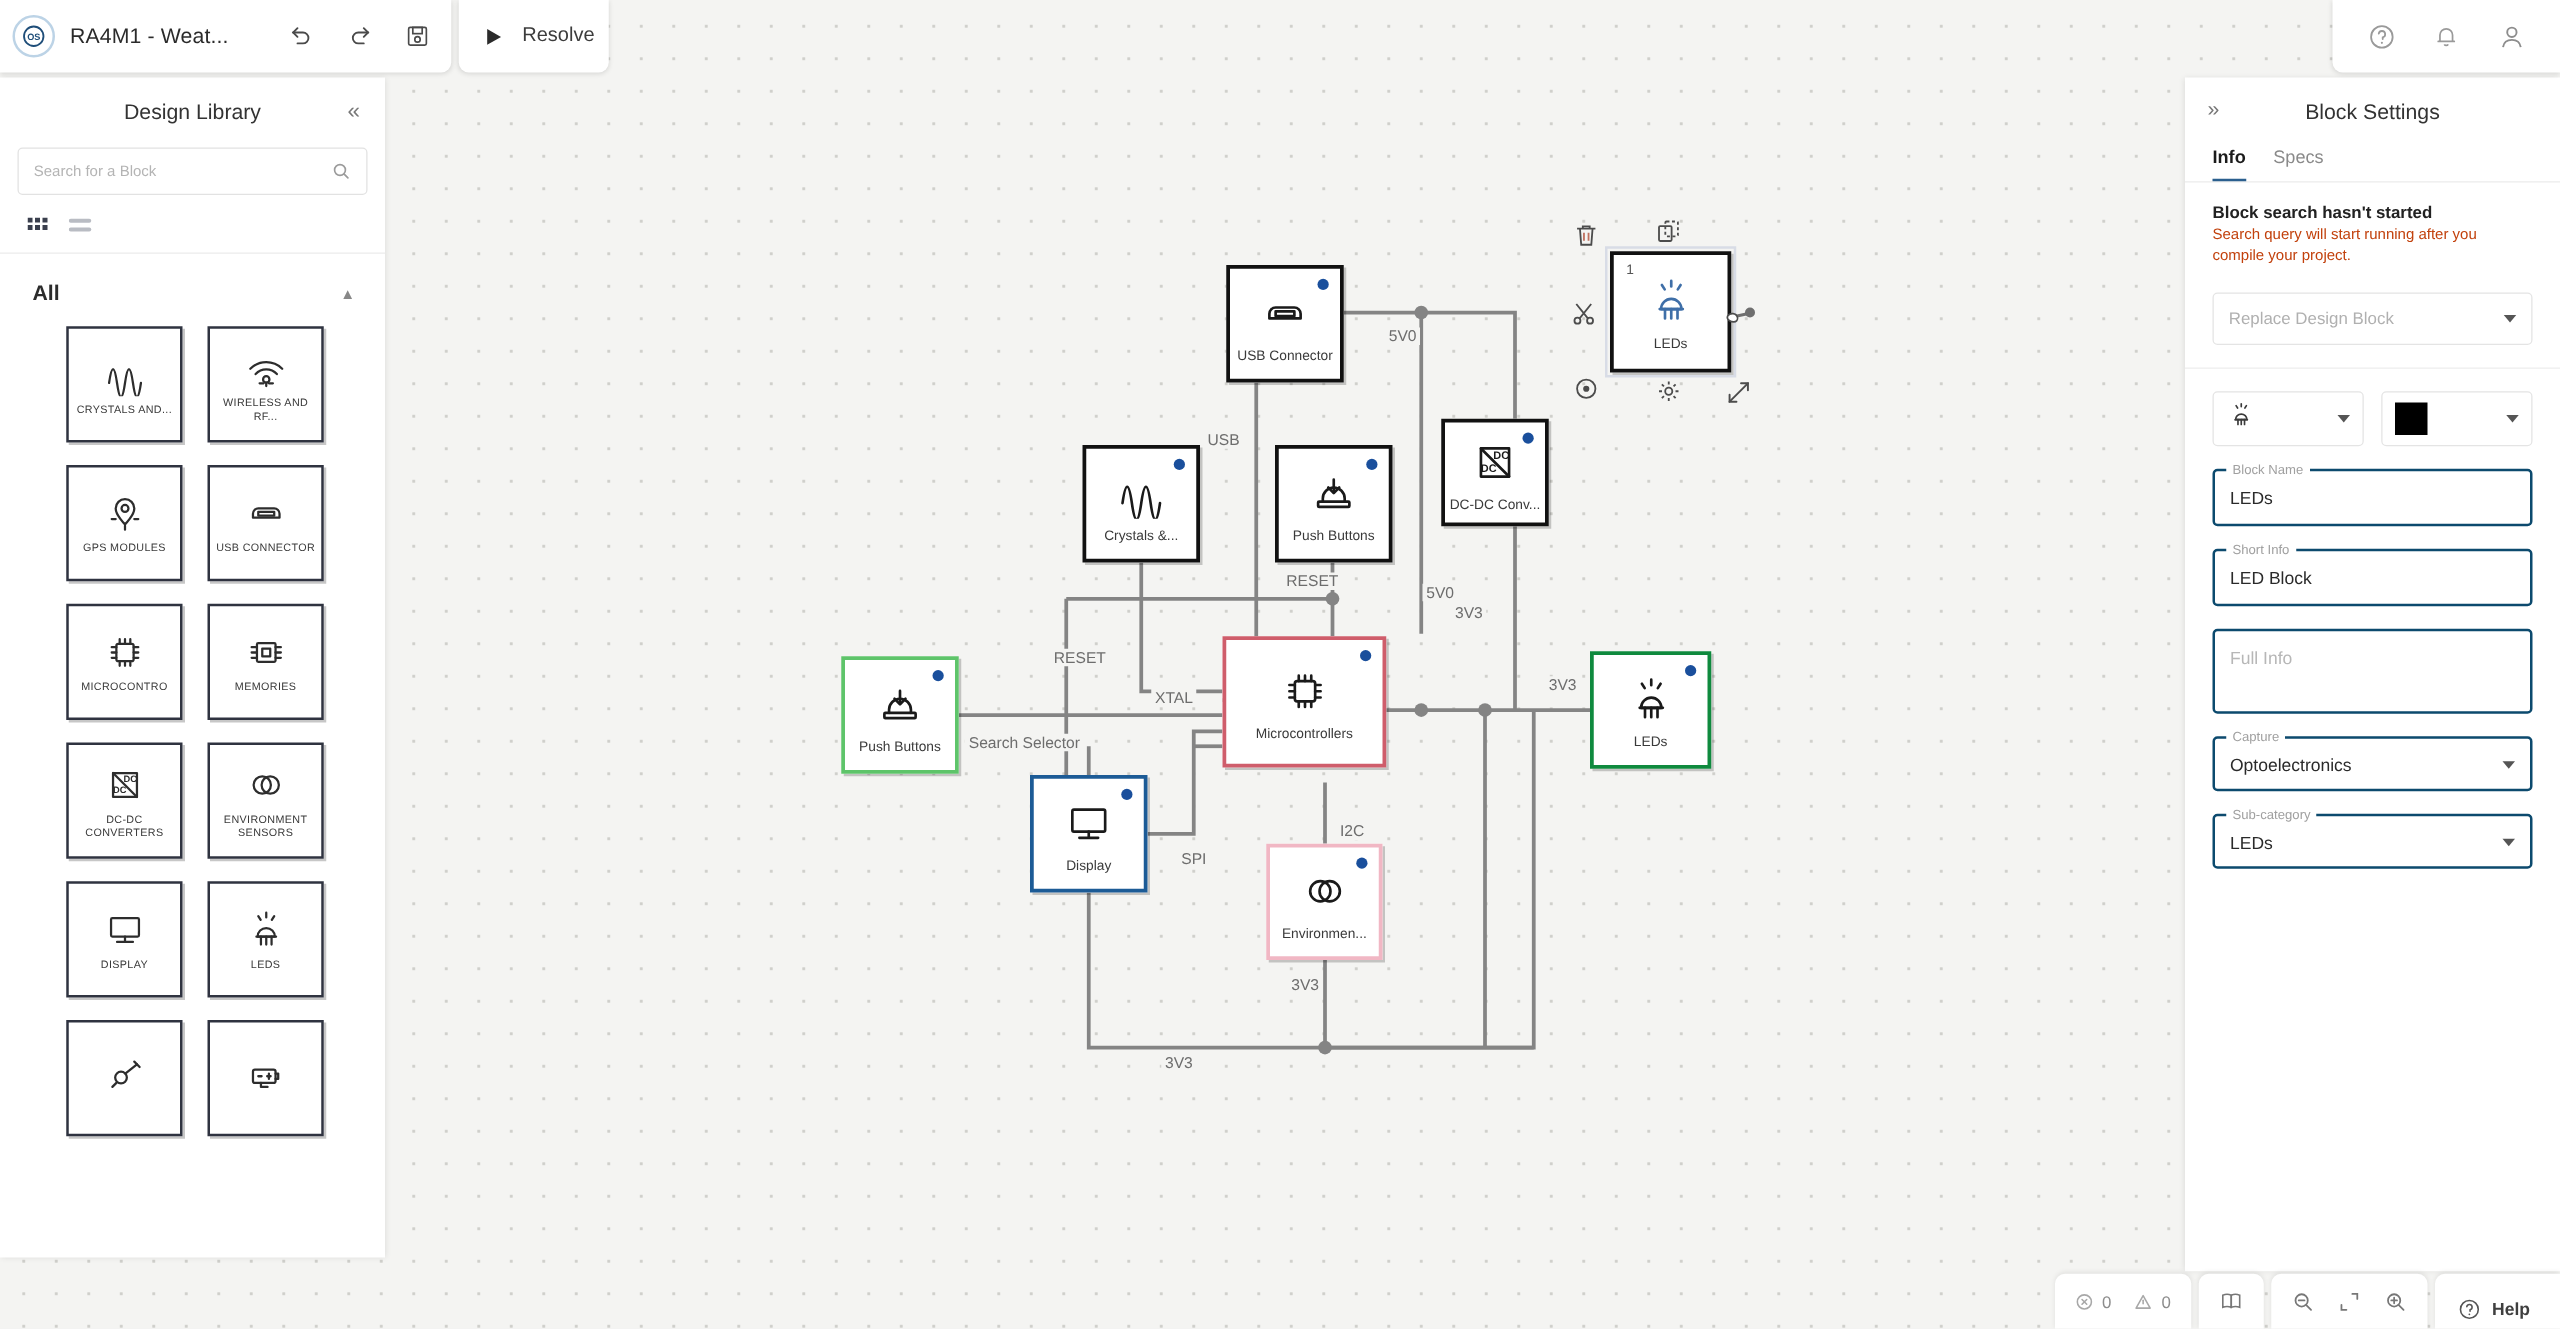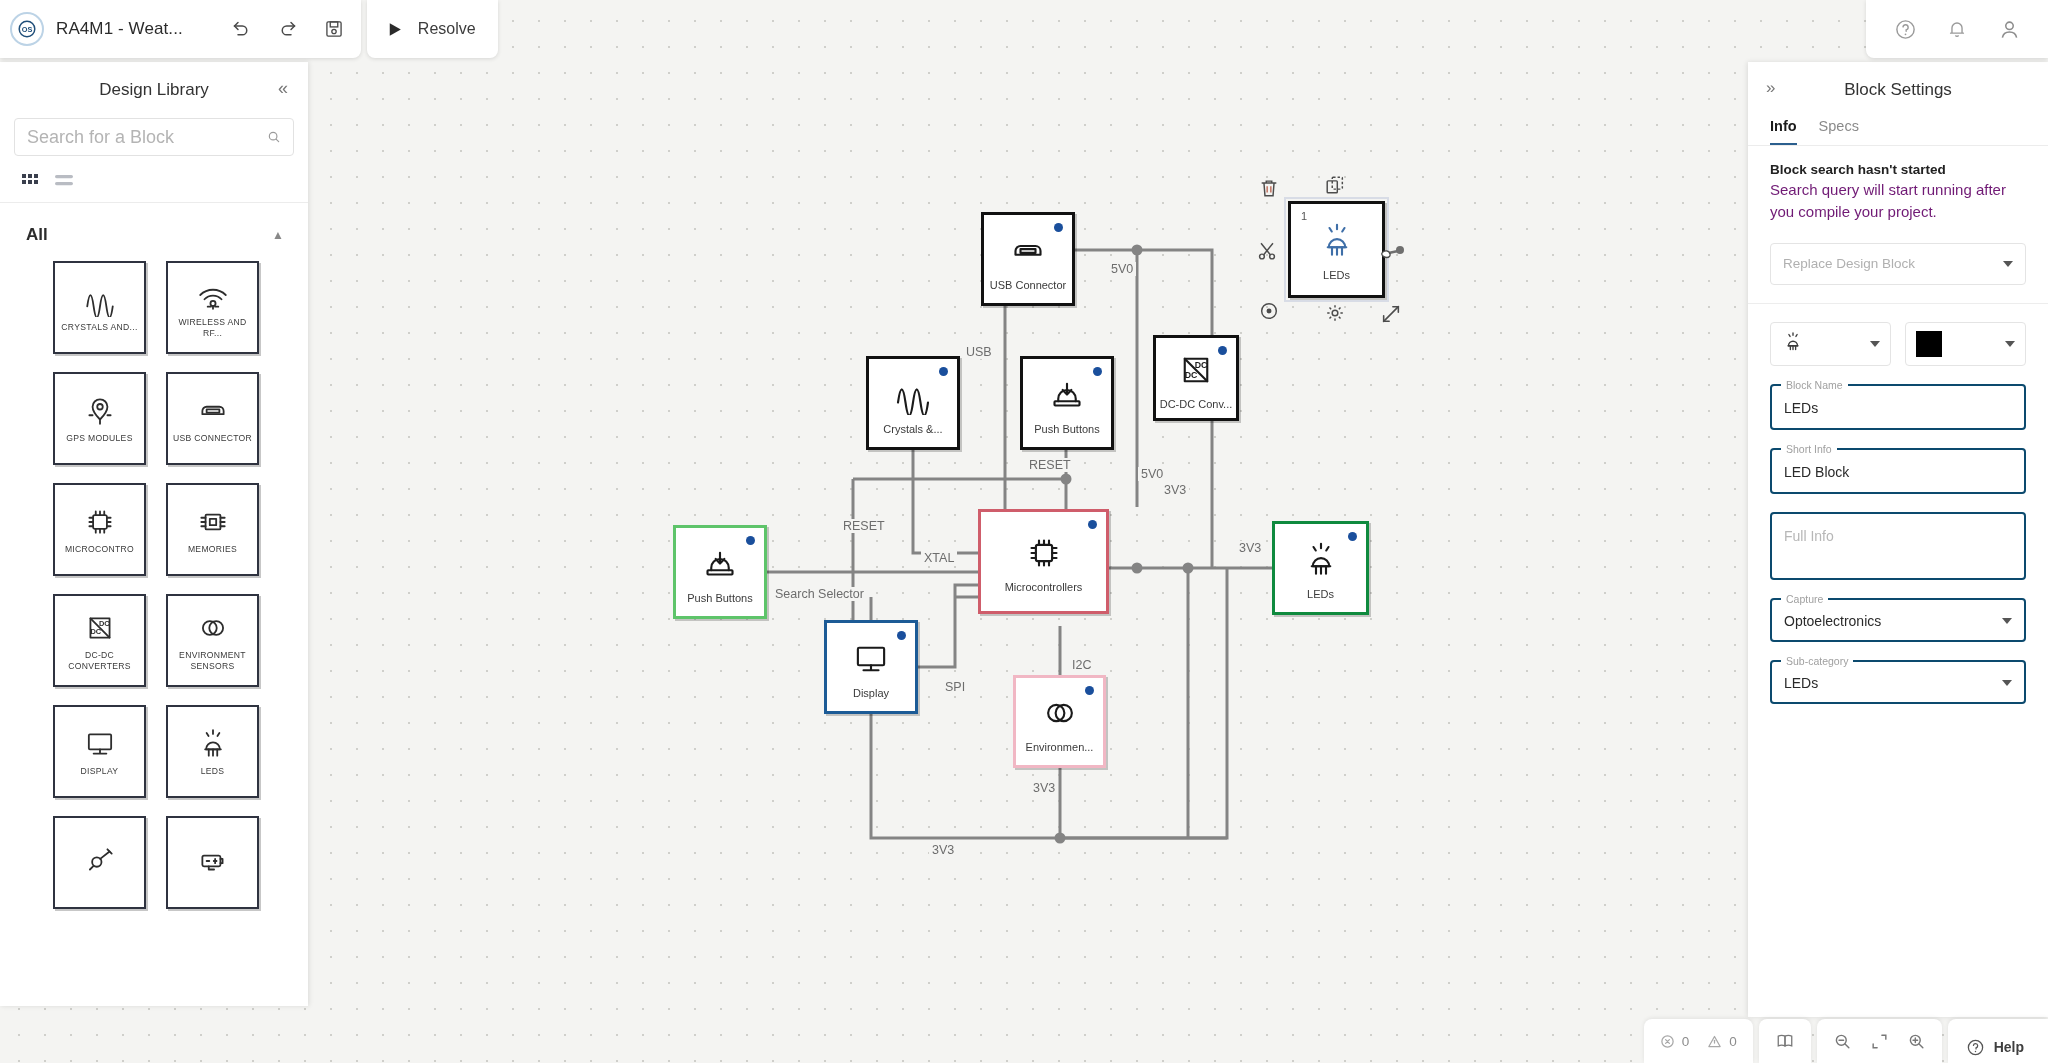--- a/index.html
+++ b/index.html
@@ -41,21 +41,21 @@
   }
   .logo svg { display: block; }
   .proj-title { font-size: 17px; color: #2b2b2b; letter-spacing: .1px; white-space: nowrap; }
   .hdr-icons { display: flex; align-items: center; gap: 20px; margin-left: 46px; }
   .ico-btn {
     width: 26px; height: 26px; display: flex; align-items: center; justify-content: center;
     cursor: pointer; color: #4a4a4a;
   }
   .ico-btn svg { display: block; }
   #hdr-resolve {
-    margin-left: 6px; padding: 0 22px 0 18px; gap: 14px; border-radius: 0 0 8px 8px;
+    margin-left: 6px; padding: 0 11px 0 18px; gap: 14px; border-radius: 0 0 8px 8px;
   }
   .resolve-label { font-size: 16px; color: #3c3c3c; }
 
   #hdr-right {
     position: absolute; right: 0; top: 0; height: 58px;
     background: #fff; border-radius: 0 0 0 8px;
     box-shadow: 0 1px 4px rgba(0,0,0,.12);
     display: flex; align-items: center; gap: 26px; padding: 0 26px 0 26px;
     pointer-events: auto;
   }
@@ -73,21 +73,21 @@
   #lp-collapse {
     position: absolute; right: 20px; top: 17px; font-size: 18px; color: #777; cursor: pointer;
     line-height: 1;
   }
   #lp-search-wrap { padding: 0 14px; }
   #lp-search {
     height: 38px; border: 1px solid #e2e2e2; border-radius: 4px;
     display: flex; align-items: center; padding: 0 12px; gap: 8px;
   }
   #lp-search input {
-    border: 0; outline: 0; flex: 1; font-size: 18px; color: #737373;
+    border: 0; outline: 0; flex: 1; font-size: 12px; color: #737373;
     font-family: inherit; background: transparent;
   }
   #lp-search input::placeholder { color: #b4b4b4; }
   #lp-viewmodes {
     display: flex; align-items: center; gap: 14px; padding: 18px 22px 14px 22px;
   }
   .vm { cursor: pointer; display: flex; }
   #lp-divider { height: 1px; background: #ececec; }
   #lp-body { flex: 1; overflow: hidden; padding: 0 0 0 0; }
   #lp-cat-row {
@@ -121,21 +121,21 @@
   #rp-head {
     height: 56px; display: flex; align-items: center; justify-content: center;
     position: relative; font-size: 17px; color: #333;
   }
   #rp-expand { position: absolute; left: 18px; top: 17px; color: #777; font-size: 17px; cursor: pointer; line-height:1; }
   #rp-tabs { display: flex; gap: 22px; padding: 0 22px; border-bottom: 1px solid #ececec; }
   .rp-tab { padding-bottom: 9px; font-size: 14.5px; color: #8a8a8a; cursor: pointer; }
   .rp-tab.active { color: #1b1b1b; font-weight: bold; border-bottom: 2.5px solid #2b5f8e; }
   #rp-body { padding: 16px 22px 0 22px; }
   #rp-msg-title { font-size: 13.5px; font-weight: bold; color: #222; margin-bottom: 2px; }
-  #rp-msg-sub { font-size: 15px; color: #701a75; line-height: 1.45; }
+  #rp-msg-sub { font-size: 12px; color: #c2410c; line-height: 1.45; }
   .sel-box {
     margin-top: 20px; height: 42px; border: 1px solid #e4e4e4; border-radius: 4px;
     display: flex; align-items: center; padding: 0 12px; cursor: pointer;
   }
   .sel-box .sel-val { flex: 1; font-size: 13.5px; color: #b0b0b0; }
   .caret { width: 0; height: 0; border-left: 5px solid transparent; border-right: 5px solid transparent; border-top: 6px solid #555; }
   #rp-sep { height: 1px; background: #ededed; margin: 18px -22px 0 -22px; }
   #rp-icon-color-row { display: flex; gap: 14px; margin-top: 18px; }
   .icon-picker, .color-picker {
     height: 44px; border: 1px solid #e4e4e4; border-radius: 4px;

